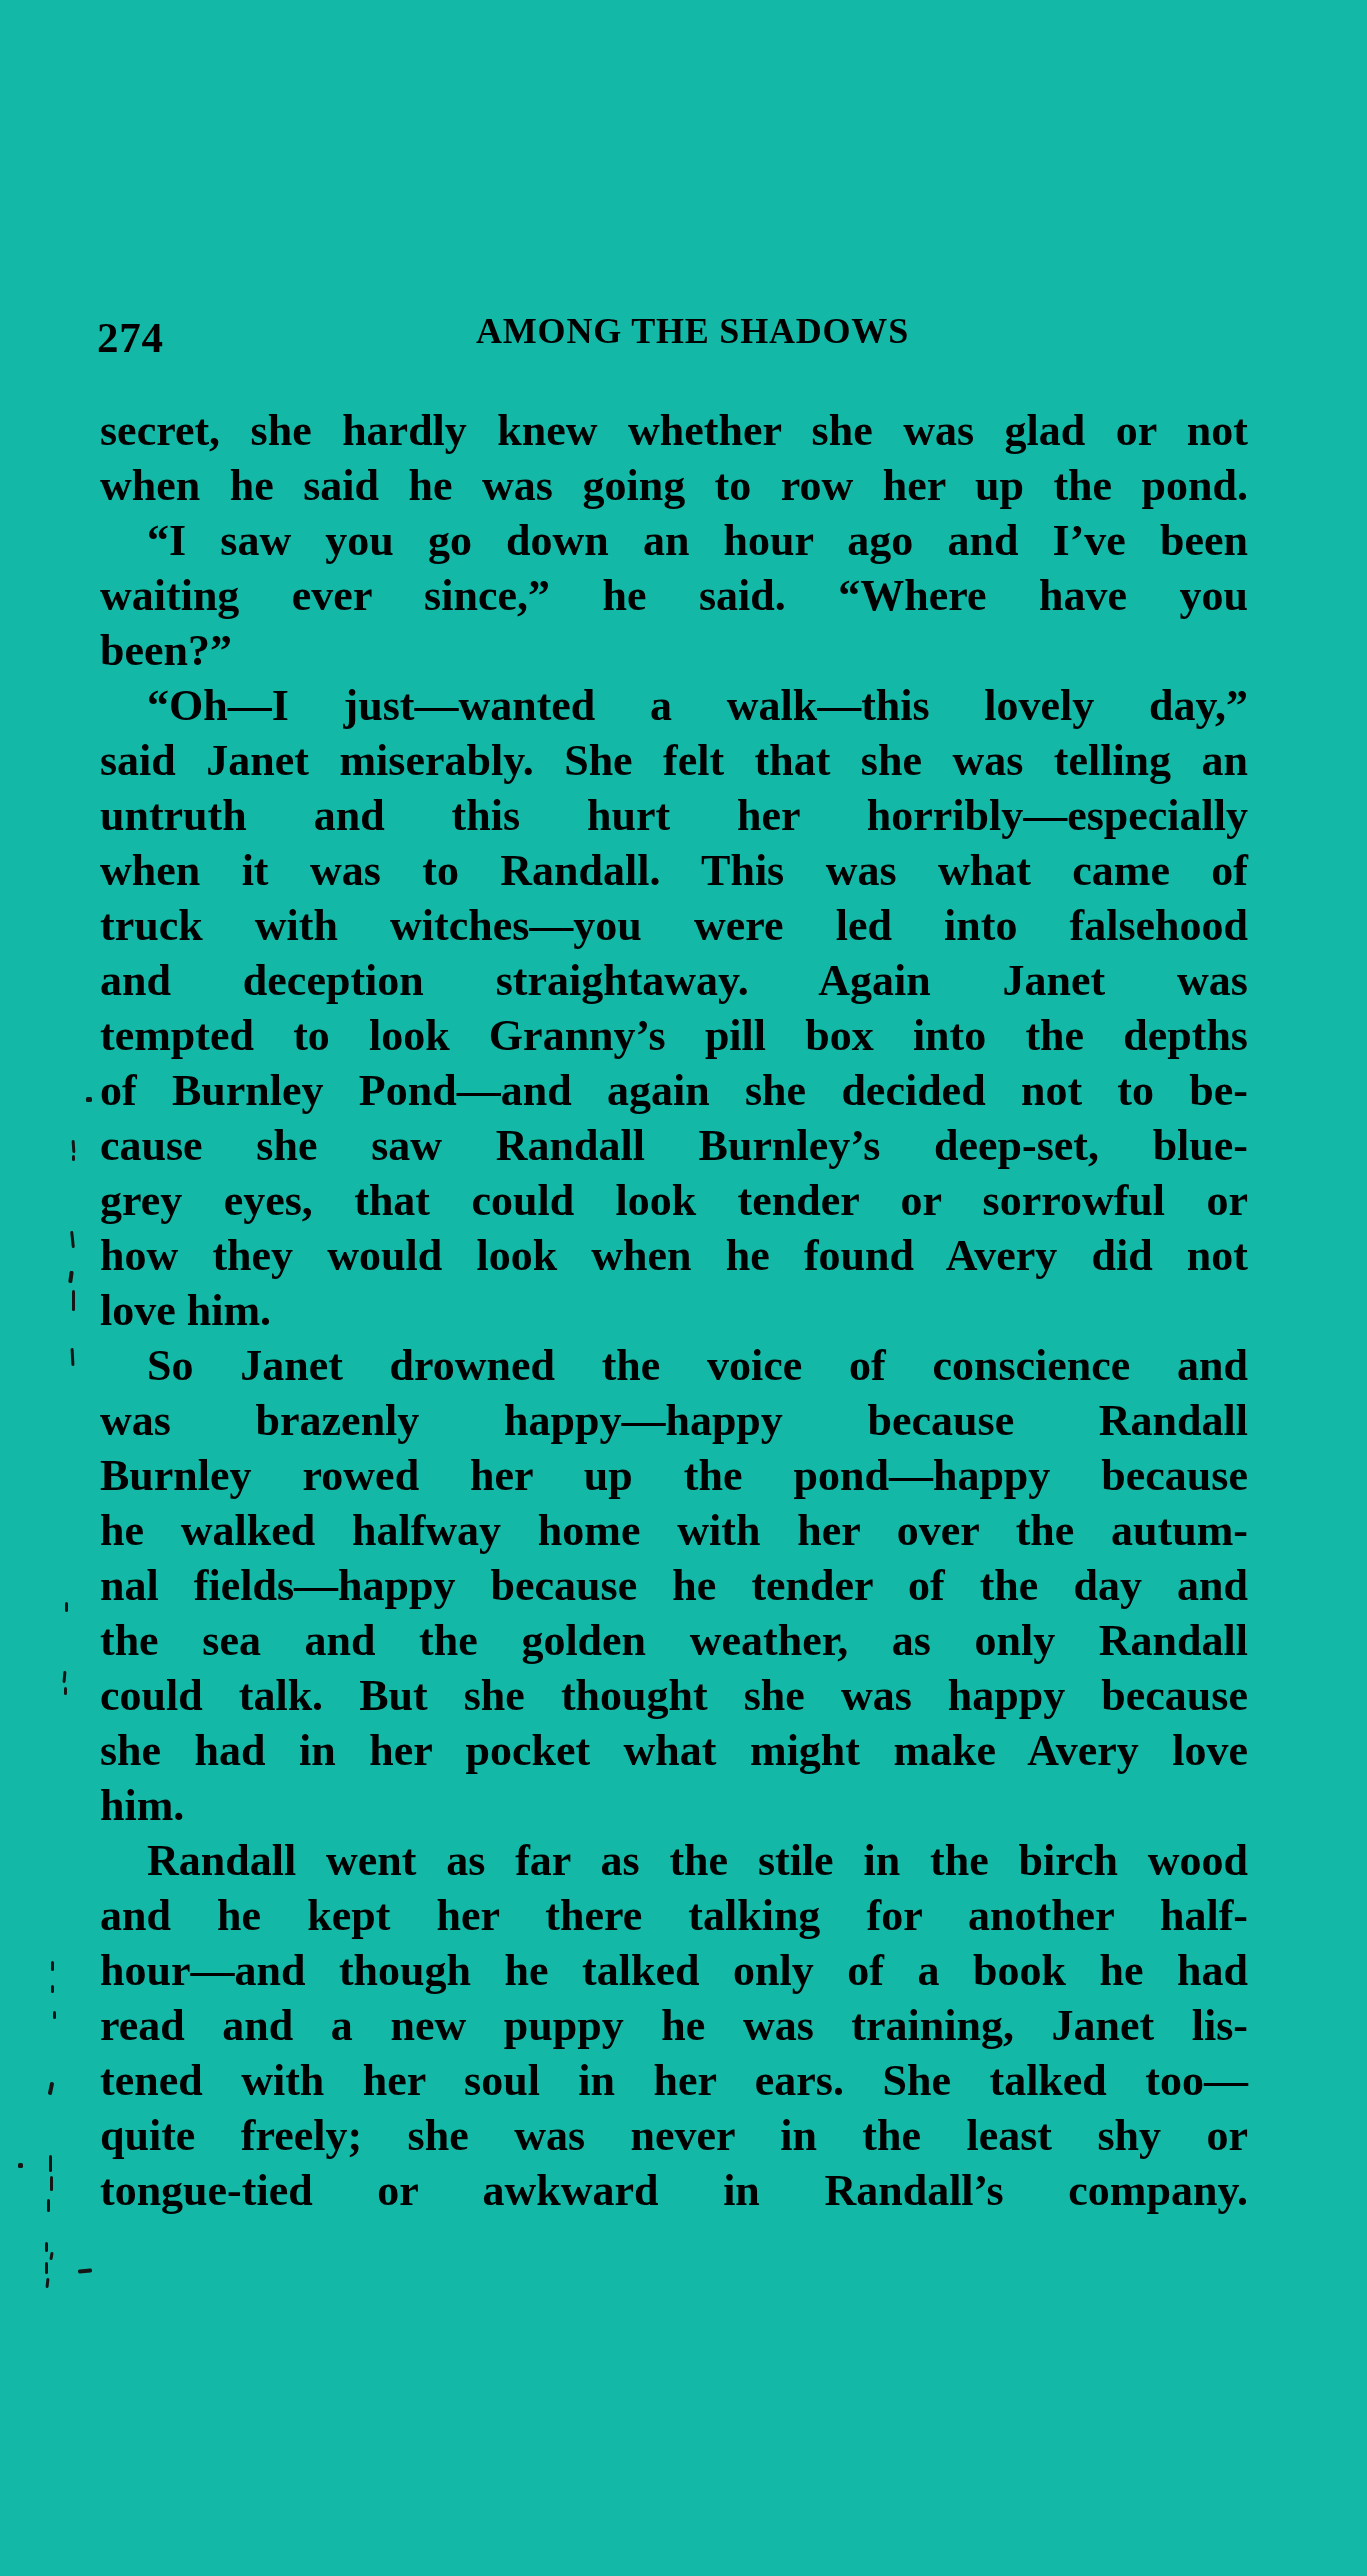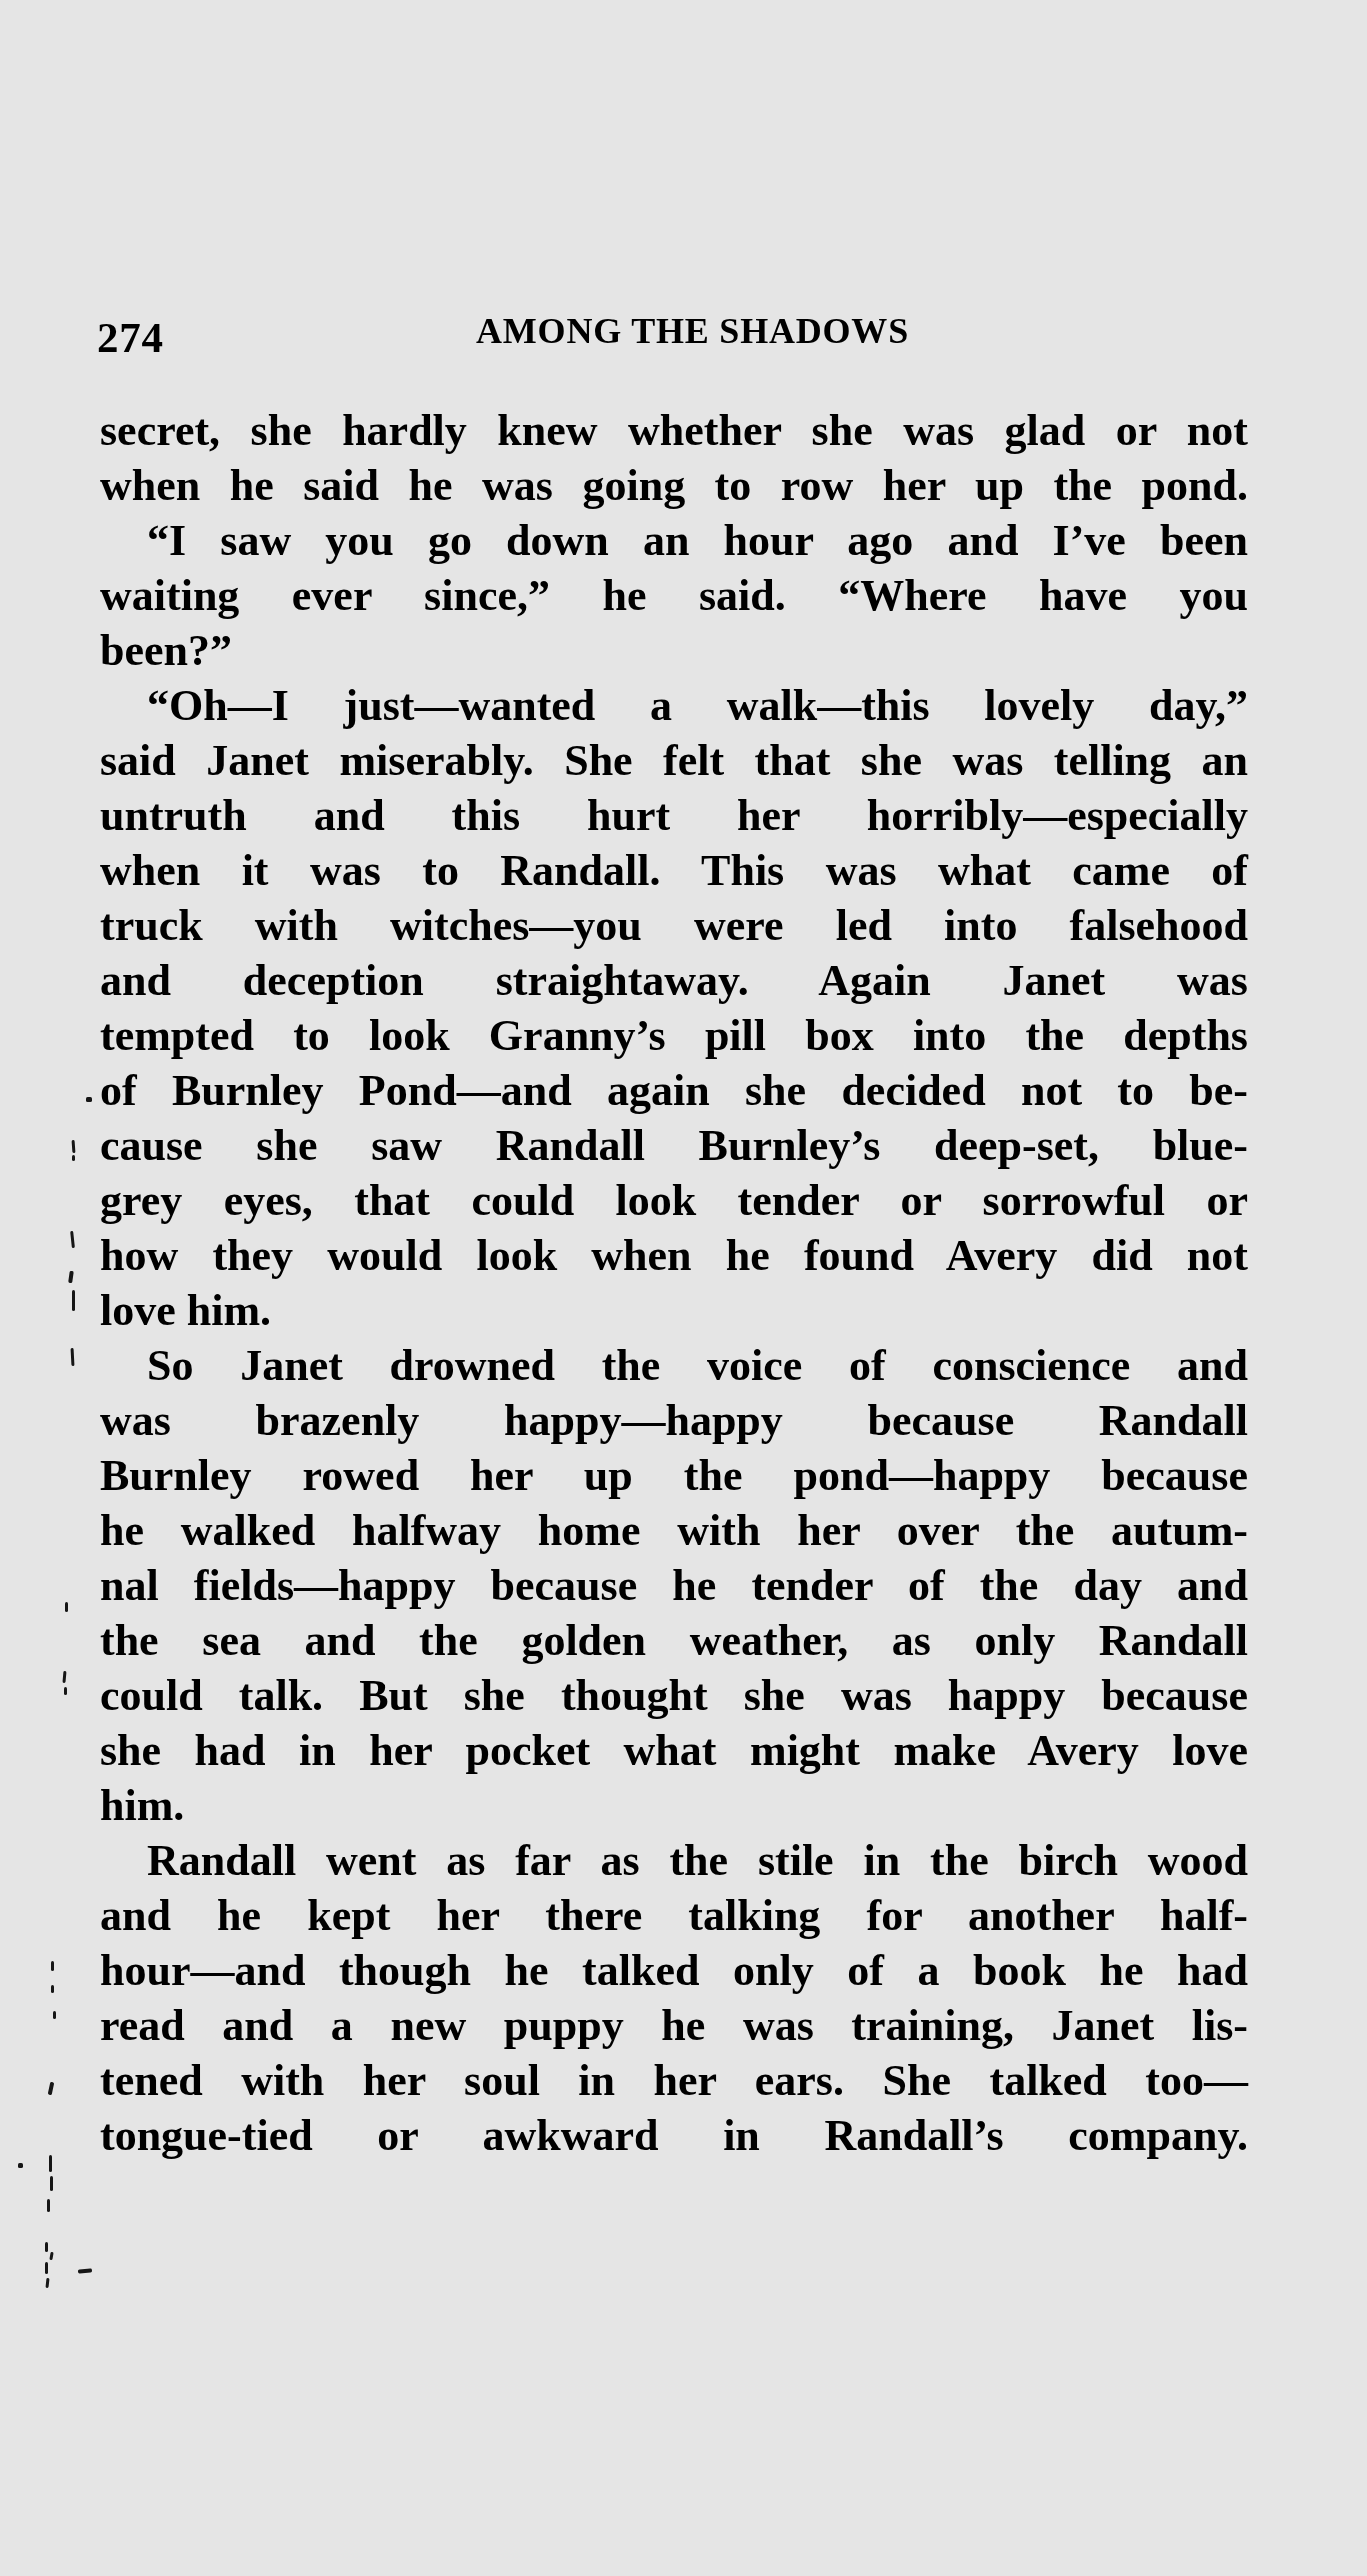--- a/index.html
+++ b/index.html
@@ -1,20 +1,20 @@
 <!DOCTYPE html>
 <html style="font-size:13px"><head>
 <meta charset="utf-8">
 <style>
   html, body { margin: 0; padding: 0; background: #ffffff; }
   .page {
     position: relative;
     width: 1367px;
     height: 2576px;
-    background: #e5e5e5;
+    background: #14b8a6;
     color: #000000;
     font-family: "Liberation Serif", "DejaVu Serif", serif;
     overflow: hidden;
   }
   .page-number {
     position: absolute;
     left: 97px;
     top: 316px;
     font-size: 43px;
     font-weight: 700;
@@ -97,20 +97,21 @@
         <div class="line">could talk. But she thought she was happy because</div>
         <div class="line">she had in her pocket what might make Avery love</div>
         <div class="line rag">him.</div>
       </div>
       <div class="para">
         <div class="line ind">Randall went as far as the stile in the birch wood</div>
         <div class="line">and he kept her there talking for another half-</div>
         <div class="line">hour—and though he talked only of a book he had</div>
         <div class="line">read and a new puppy he was training, Janet lis-</div>
         <div class="line">tened with her soul in her ears. She talked too—</div>
+        <div class="line">quite freely; she was never in the least shy or</div>
         <div class="line">tongue-tied or awkward in Randall’s company.</div>
       </div>
     </div>
 <div class="mark" style="left: 86px; top: 1097px; width: 5.8px; height: 5px;"></div>
     <div class="mark" style="left: 72px; top: 1140px; width: 3.3px; height: 13px; transform: rotate(-4deg);"></div>
     <div class="mark" style="left: 72px; top: 1155px; width: 2.5px; height: 5.8px;"></div>
     <div class="mark" style="left: 71px; top: 1231px; width: 3.3px; height: 16.5px; transform: rotate(-6deg);"></div>
     <div class="mark" style="left: 69px; top: 1271px; width: 4.1px; height: 11.5px; transform: rotate(8deg);"></div>
     <div class="mark" style="left: 72px; top: 1290px; width: 3.3px; height: 21.4px;"></div>
     <div class="mark" style="left: 71px; top: 1348px; width: 3.3px; height: 18px; transform: rotate(-3deg);"></div>

